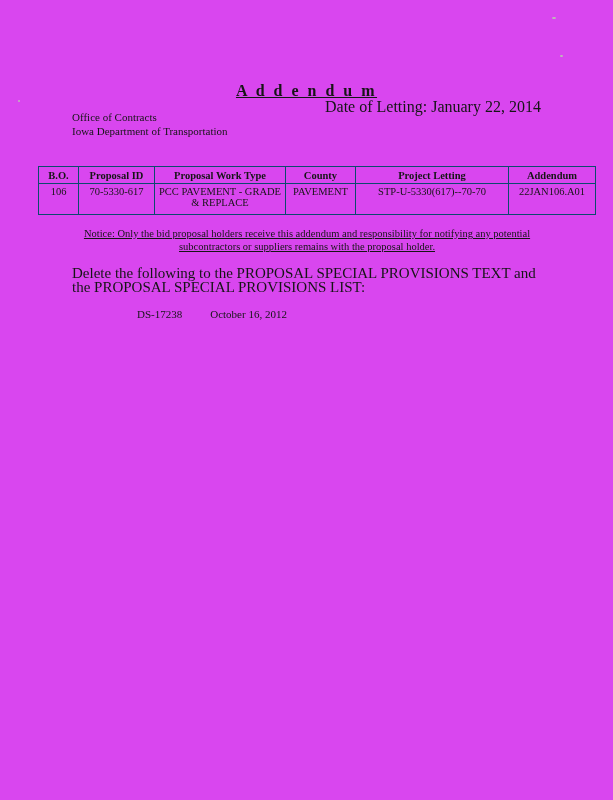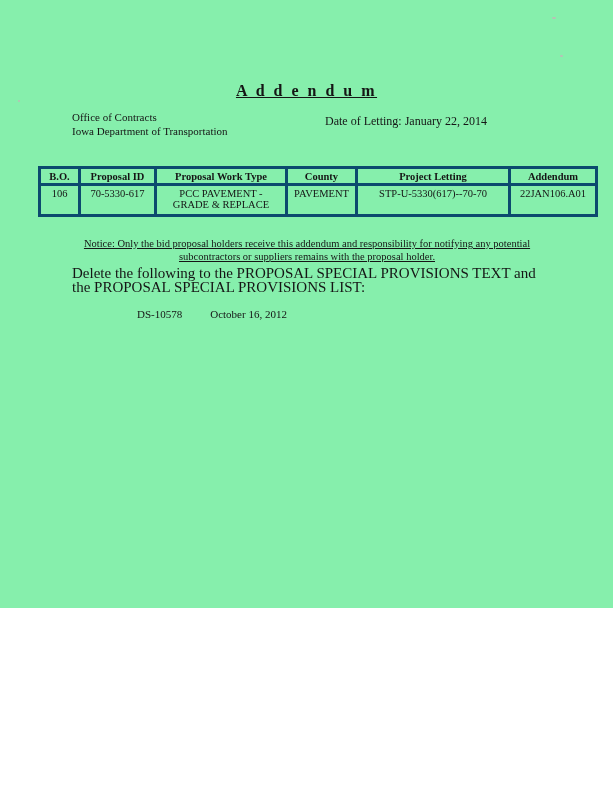--- a/index.html
+++ b/index.html
@@ -2,22 +2,22 @@
 <html><head>
 <meta charset="utf-8">
 <style>
   * { margin: 0; padding: 0; box-sizing: border-box; }
   html, body { background: #ffffff; }
   body { width: 613px; height: 800px; }
 
   .page {
     position: relative;
     width: 613px;
-    height: 608px;
-    background: #86efac;
+    height: 800px;
+    background: #d946ef;
     color: #151515;
     font-family: "Liberation Serif", "DejaVu Serif", serif;
     overflow: hidden;
     padding-left: 33px;
   }
 
   .doc-title {
     position: absolute;
     top: 82px;
     left: 0;
@@ -32,39 +32,39 @@
   .agency-block {
     position: absolute;
     top: 110px;
     left: 72px;
     font-size: 11px;
     line-height: 14px;
   }
 
   .dates-block {
     position: absolute;
-    top: 114px;
+    top: 100px;
     left: 325px;
-    font-size: 12px;
+    font-size: 16px;
     line-height: 14px;
   }
 
   table.proposal {
     position: absolute;
     top: 166px;
     left: 38px;
     width: 557px;
     border-collapse: collapse;
     font-size: 10.5px;
     text-align: center;
     table-layout: fixed;
   }
   table.proposal th,
   table.proposal td {
-    border: 3px solid #0c4a6e;
+    border: 1px solid #0c4a6e;
     padding: 1px 3px;
   }
   table.proposal th {
     font-weight: bold;
     height: 17px;
     vertical-align: middle;
   }
   table.proposal td {
     height: 31px;
     vertical-align: top;
@@ -72,21 +72,21 @@
   }
   .col-bo { width: 40px; }
   .col-pid { width: 76px; }
   .col-work { width: 131px; }
   .col-county { width: 70px; }
   .col-proj { width: 153px; }
   .col-add { width: 87px; }
 
   .notice {
     position: absolute;
-    top: 237px;
+    top: 227px;
     left: 57px;
     width: 500px;
     font-size: 10.5px;
     line-height: 13px;
     text-align: center;
     text-decoration: underline;
   }
 
   .delete-para {
     position: absolute;
@@ -183,19 +183,19 @@
         <td>22JAN106.A01</td>
       </tr>
     </tbody>
   </table>
 
   <div class="notice">Notice: Only the bid proposal holders receive this addendum and responsibility for notifying any potential subcontractors or suppliers remains with the proposal holder.</div>
 
   <div class="delete-para">Delete the following to the PROPOSAL SPECIAL PROVISIONS TEXT and the PROPOSAL SPECIAL PROVISIONS LIST:</div>
 
   <div class="spec-line">
-    <span>DS-10578</span><span class="spec-date">October 16, 2012</span>
+    <span>DS-17238</span><span class="spec-date">October 16, 2012</span>
   </div>
 
 
   <div class="footer">Page 1 of 1</div>
 
 </div>
 
 </body></html>

